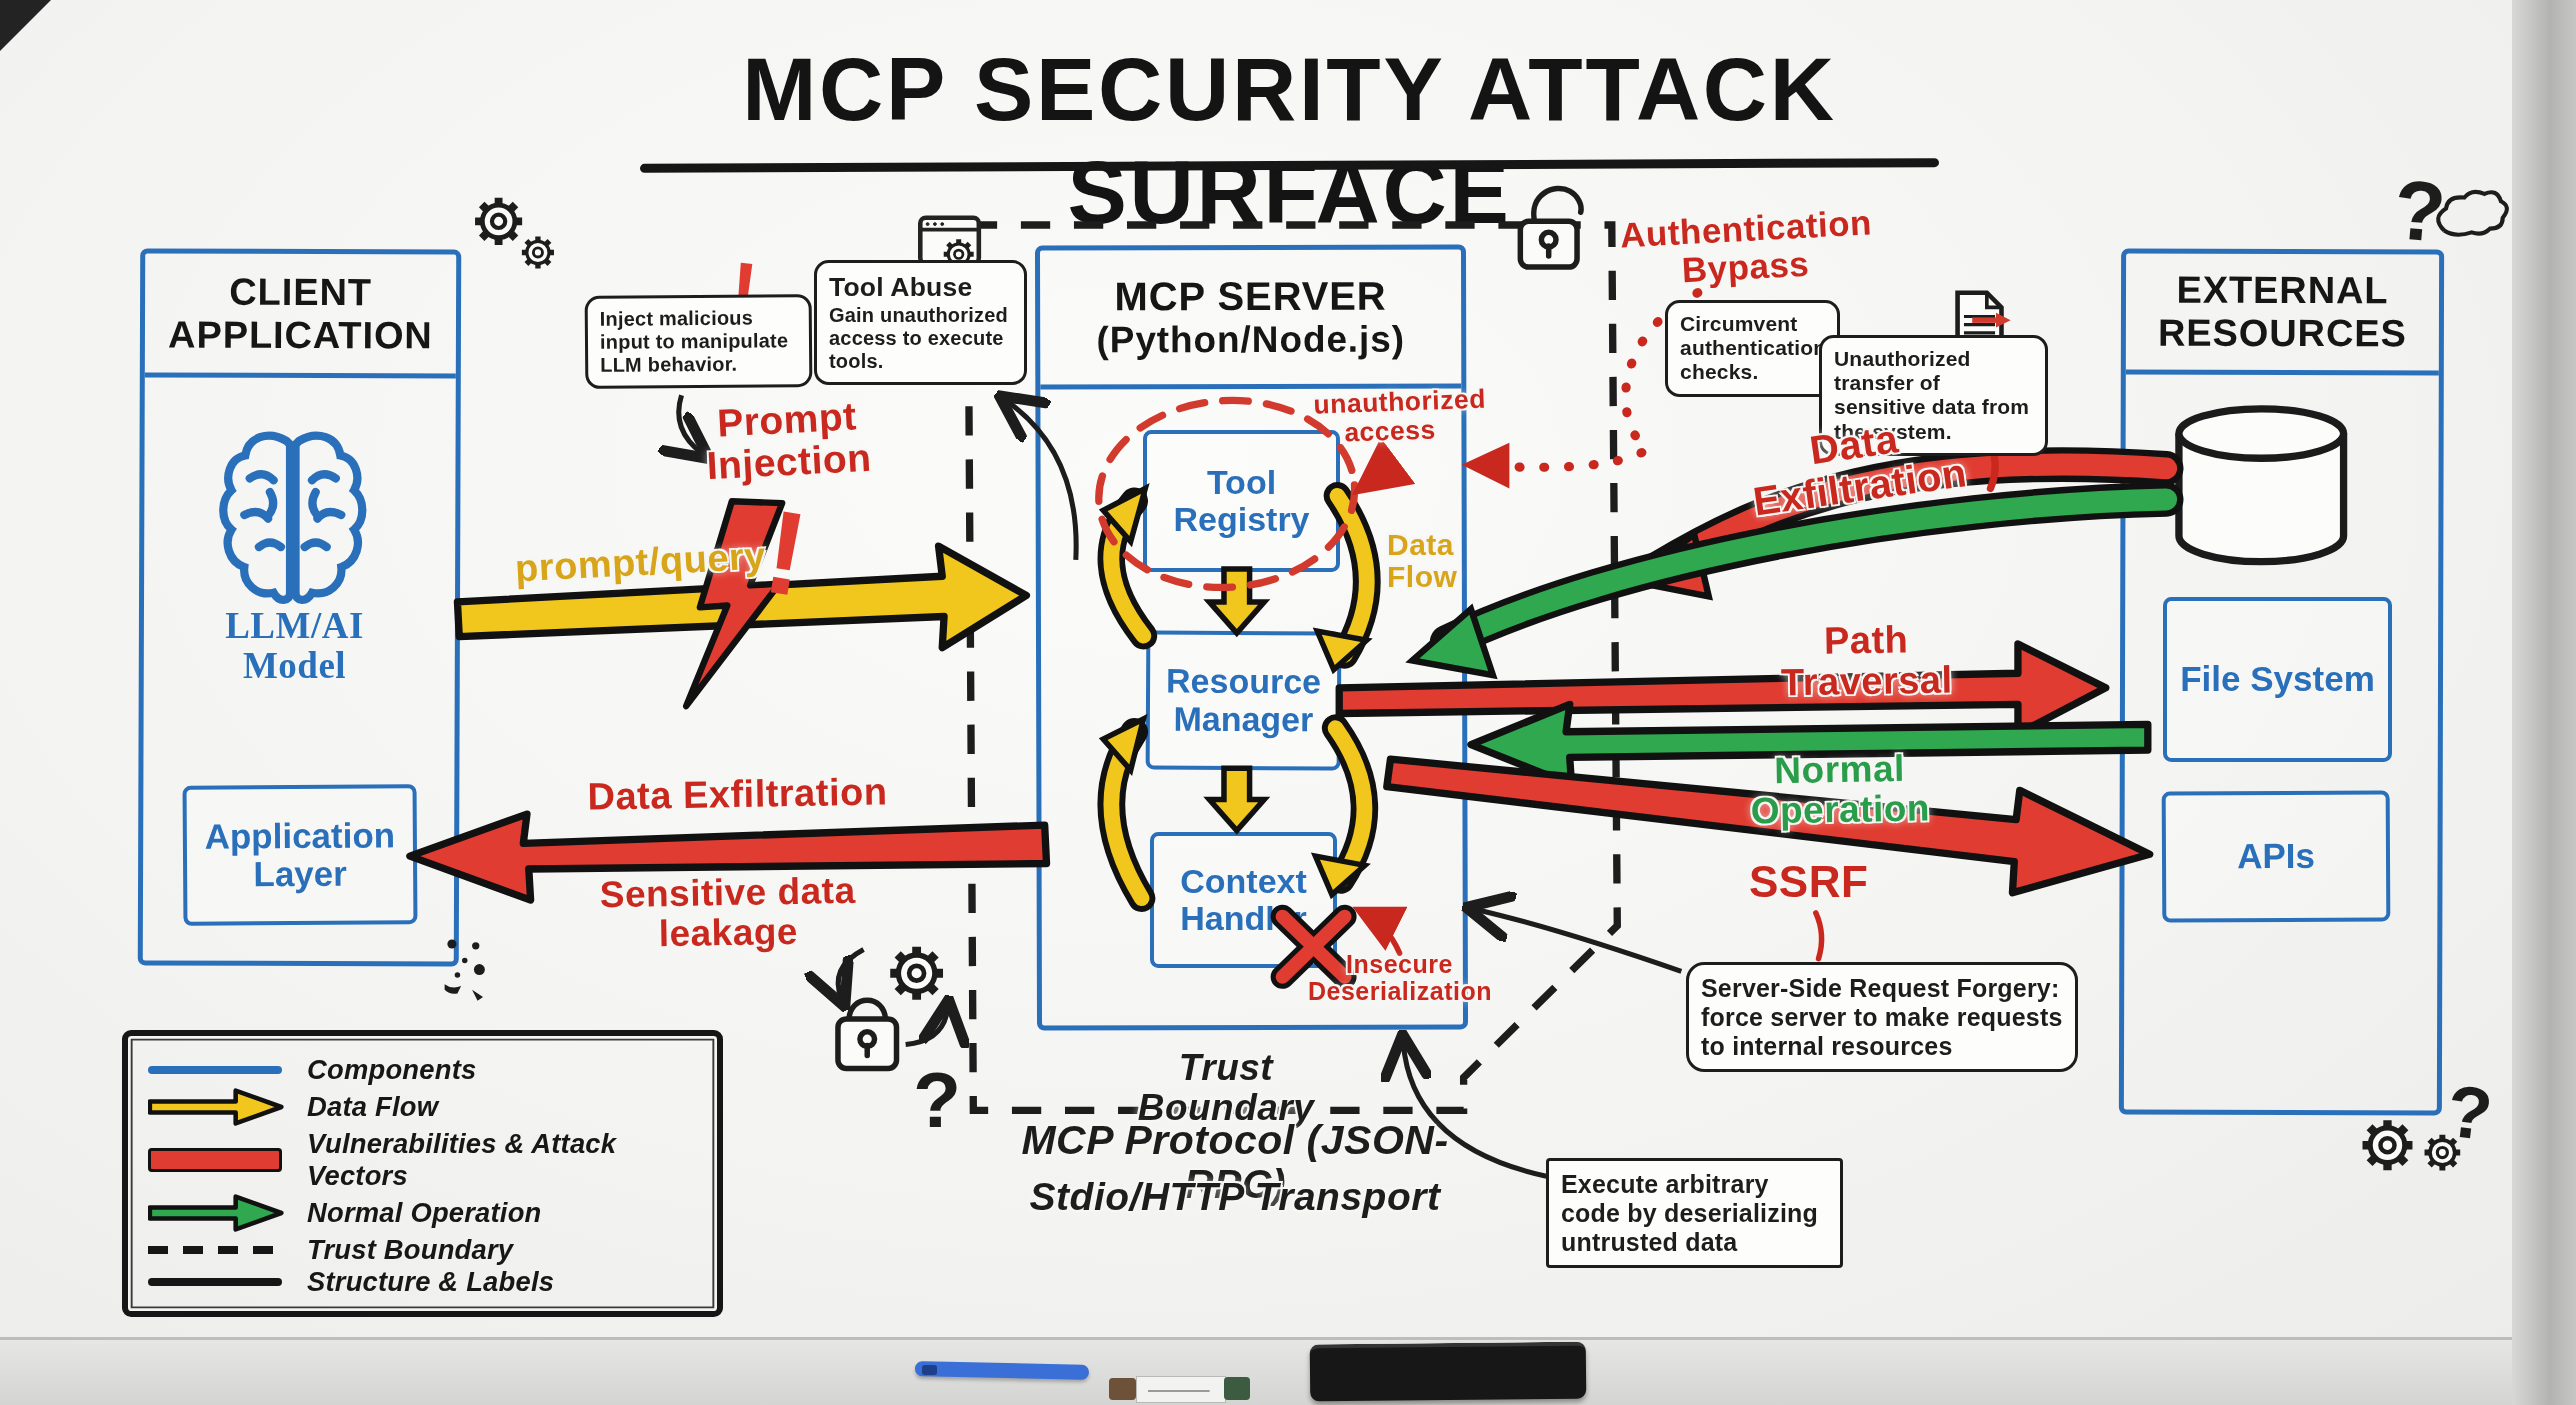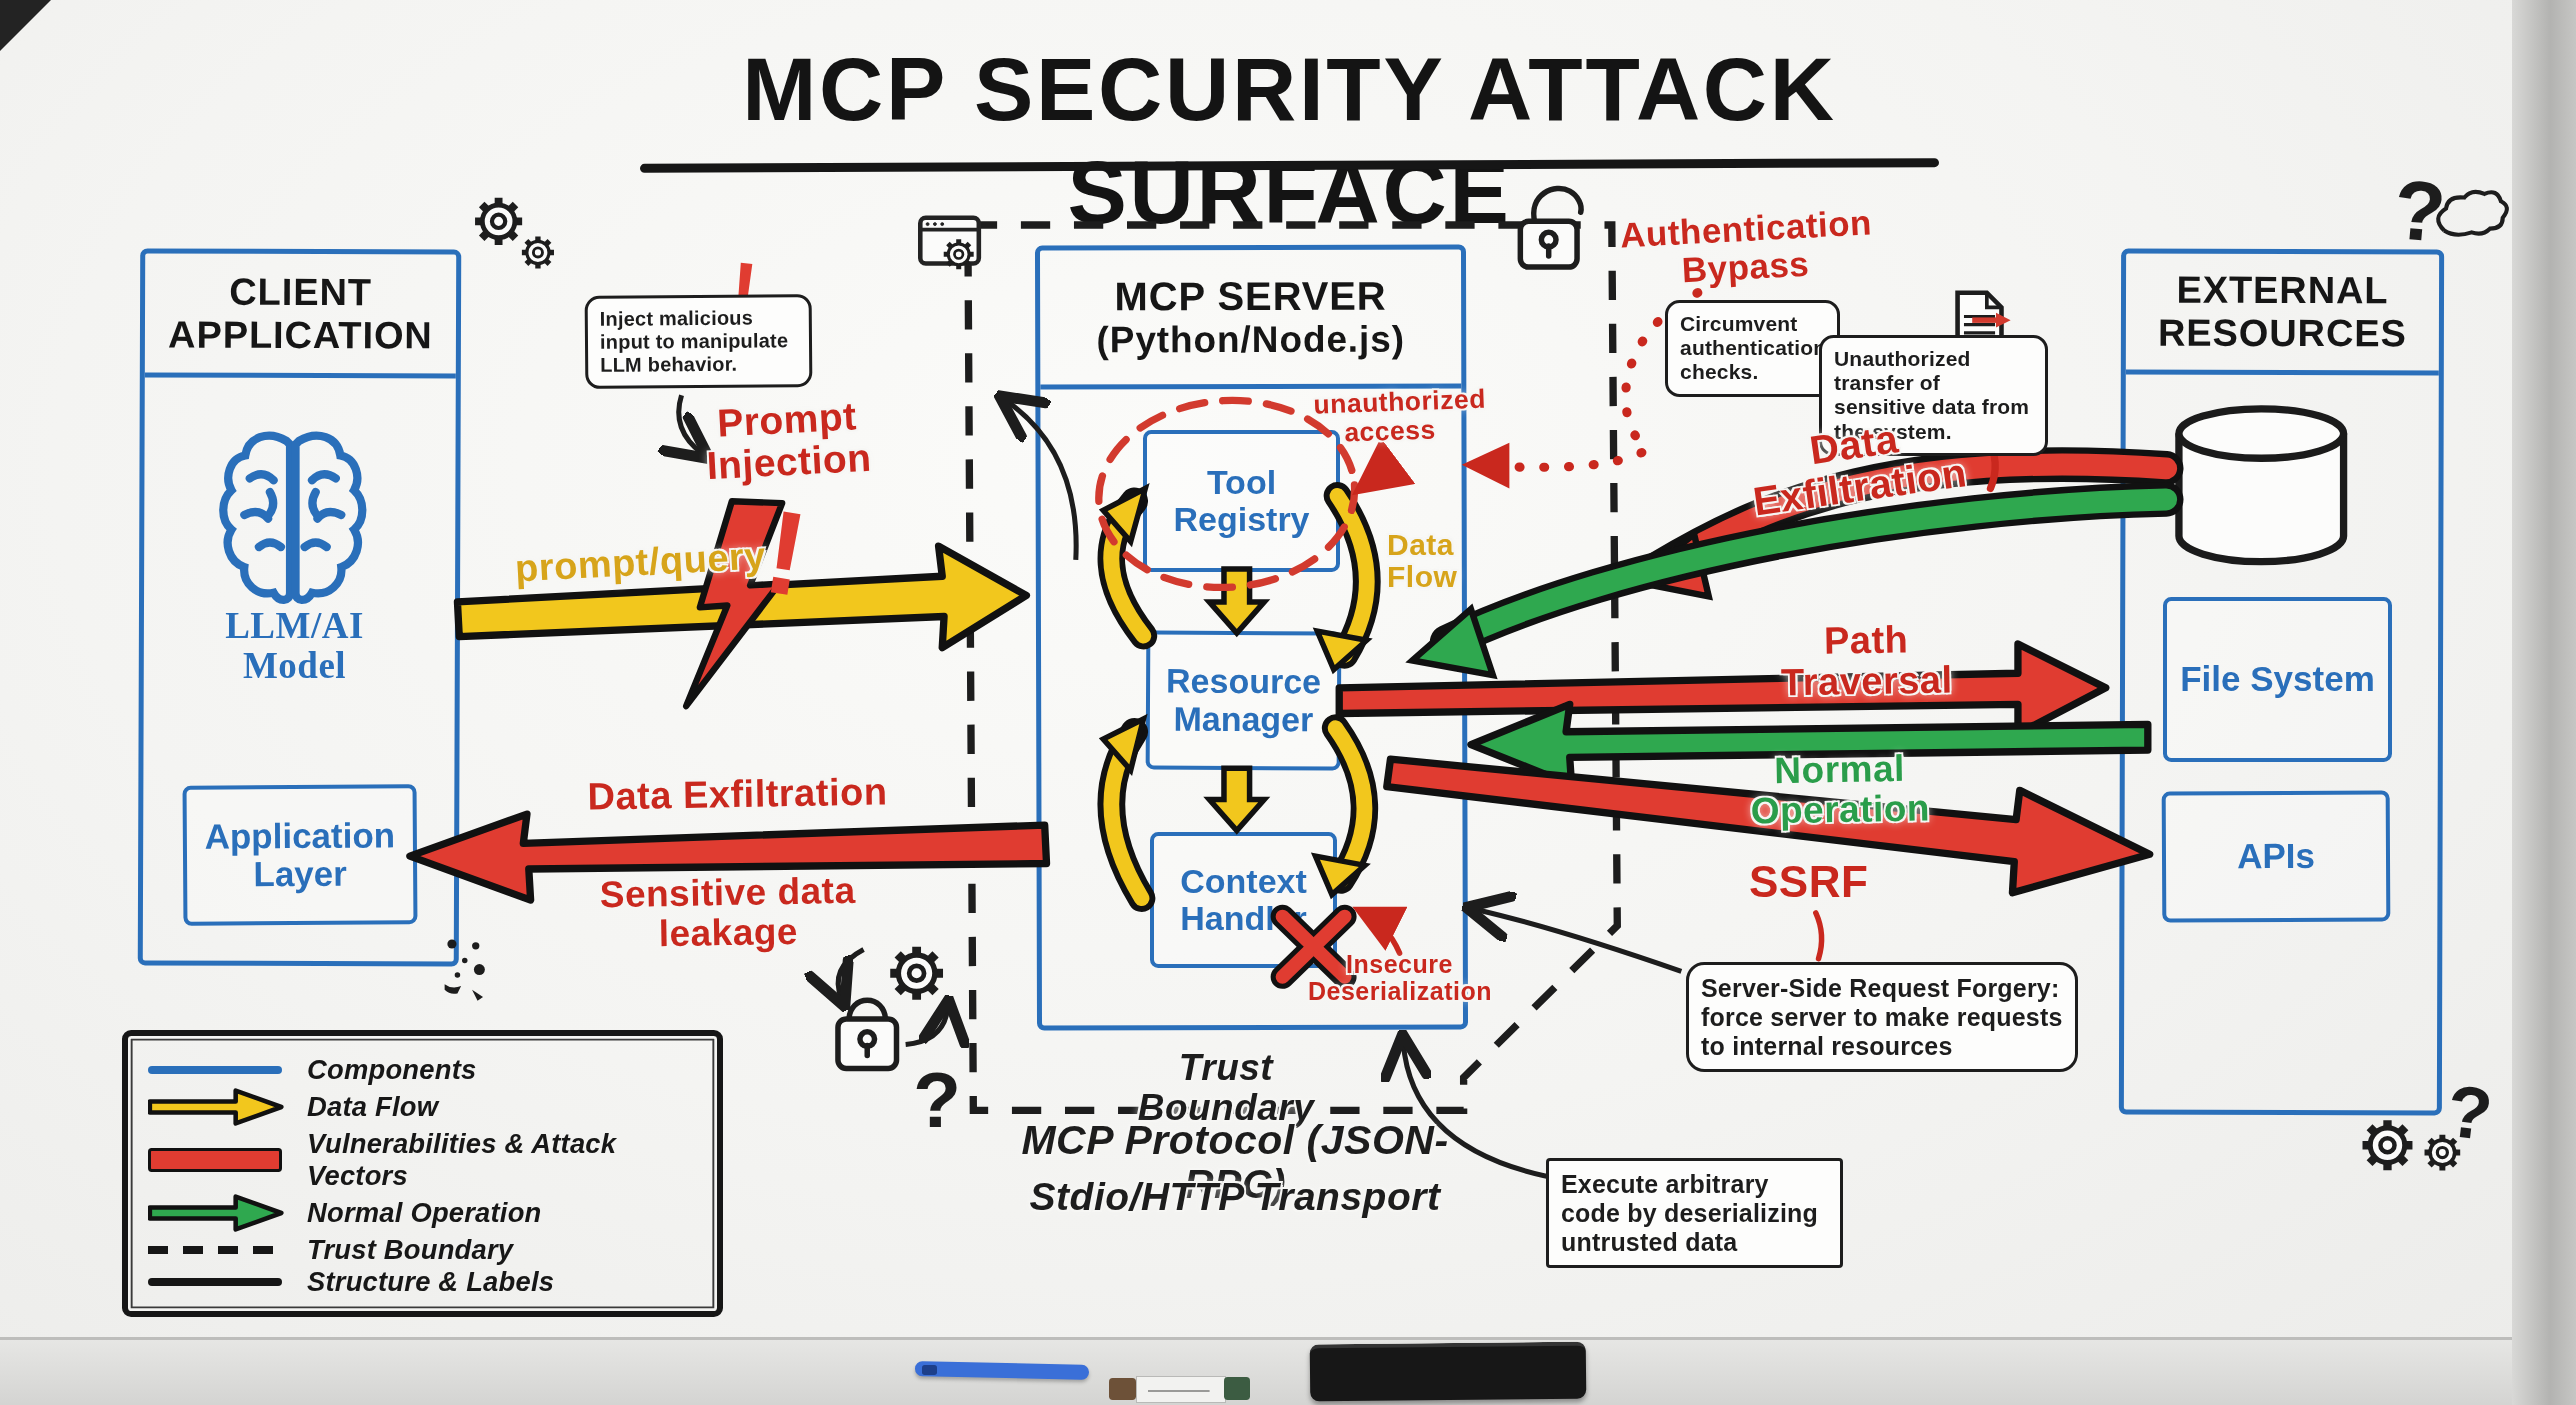--- a/index.html
+++ b/index.html
@@ -261,20 +261,24 @@
 
     <g fill="#6d6d6b">
       <circle cx="2792" cy="212" r="3"></circle>
           <circle cx="2788" cy="705" r="2.5"></circle>
       <circle cx="2795" cy="1180" r="3"></circle>
           <circle cx="2760" cy="1395" r="2.5"></circle>
     </g>
   </svg>
 
   <div class="callout" style="left:585px;top:295px;width:197px;font-size:20px;transform:rotate(-.5deg);">Inject malicious input to manipulate LLM behavior.</div>
+  <div class="callout" style="left:814px;top:260px;width:183px;font-size:20px;">
+    <span class="ctitle">Tool Abuse</span>
+    <span>Gain unauthorized access to execute tools.</span>
+  </div>
   <div class="callout" style="left:1665px;top:300px;width:145px;font-size:21px;">Circumvent authentication checks.</div>
   <div class="callout" style="left:1819px;top:335px;width:199px;font-size:21px;">Unauthorized transfer of sensitive data from the system.</div>
   <div class="callout" style="left:1686px;top:962px;width:362px;font-size:25px;border-radius:18.3px;">Server-Side Request Forgery: force server to make requests to internal resources</div>
   <div class="callout" style="left:1546px;top:1158px;width:267px;font-size:25px;border-radius:4px;">Execute arbitrary code by deserializing untrusted data</div>
 
   <div class="lbl yellowT halo" style="left:515px;top:543px;width:210px;font-size:38px;transform:rotate(-3deg);">prompt/query</div>
   <div class="lbl red ctr halo" style="left:692px;top:399px;width:192px;font-size:39px;transform:rotate(-3deg);">Prompt Injection</div>
   <div class="lbl red ctr halo" style="left:582px;top:774px;width:311px;font-size:38px;transform:rotate(-1deg);">Data Exfiltration</div>
   <div class="lbl red ctr halo" style="left:545px;top:873px;width:366px;font-size:37px;transform:rotate(-1deg);">Sensitive data leakage</div>
   <div class="lbl red ctr halo" style="left:1621px;top:210px;width:247px;font-size:35px;transform:rotate(-3deg);">Authentication Bypass</div>

